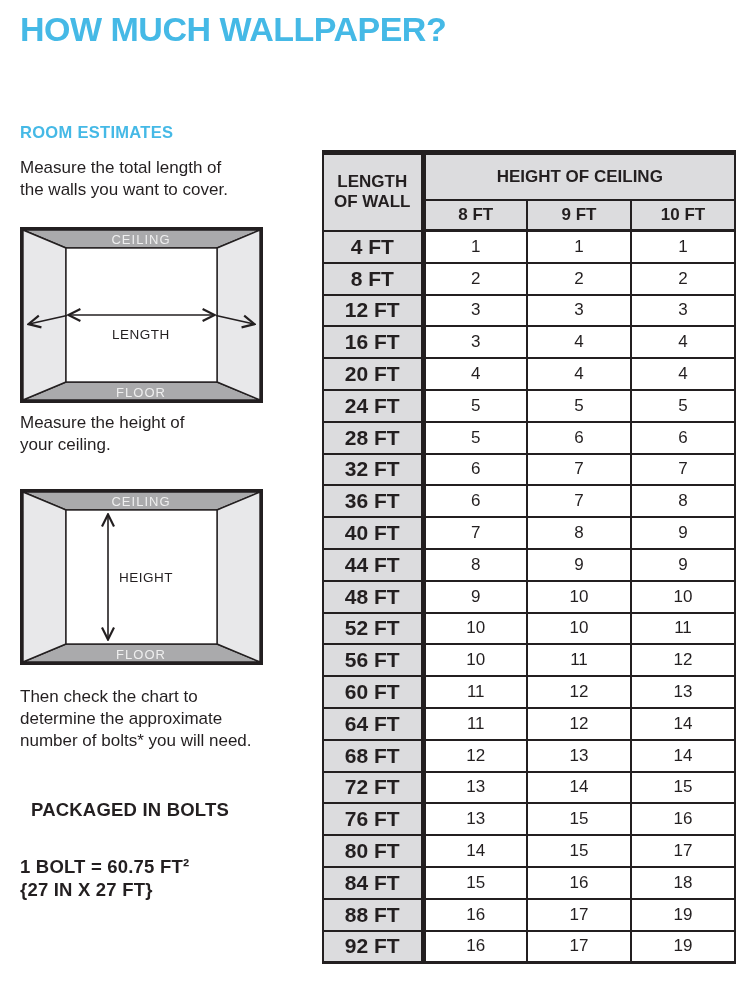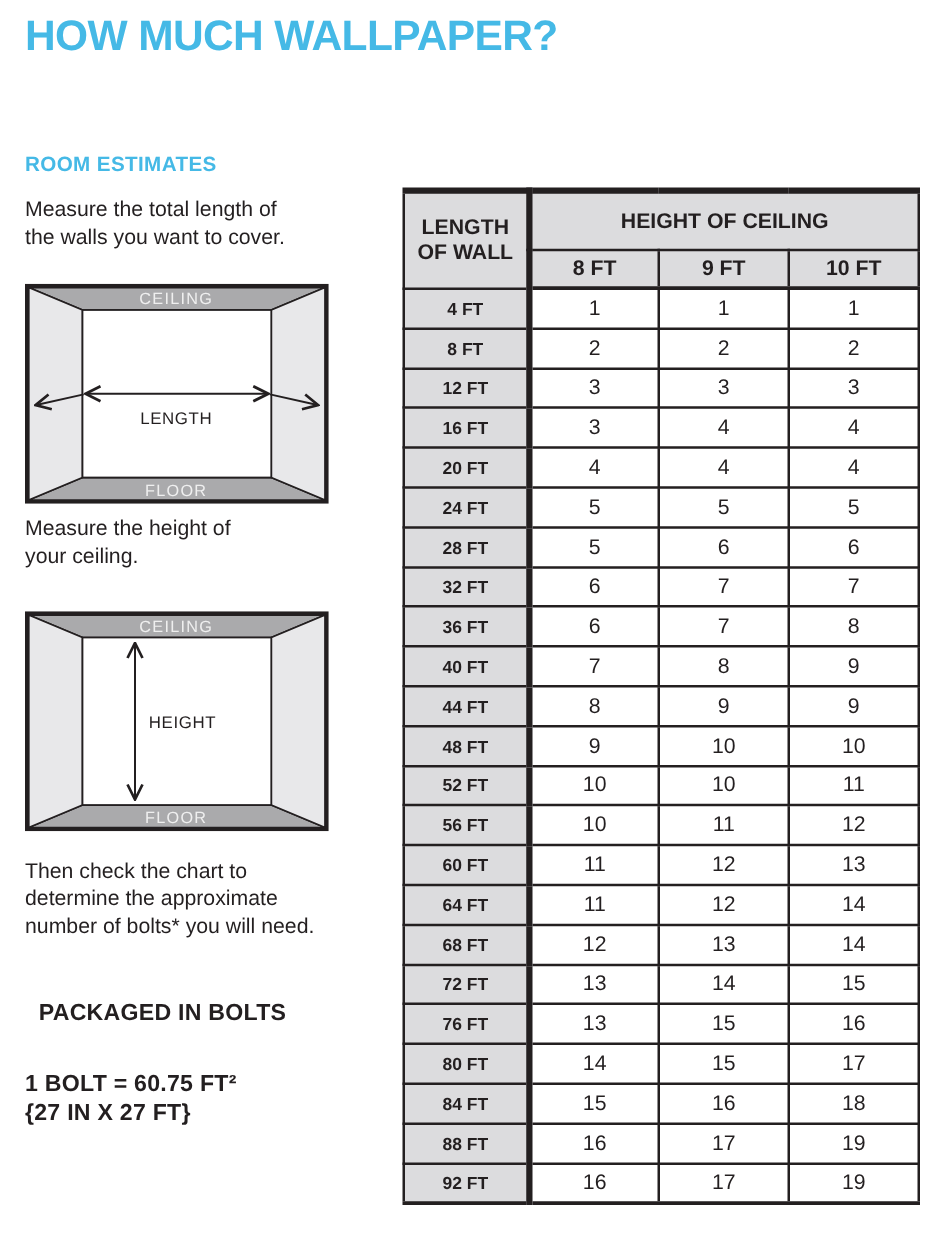--- a/index.html
+++ b/index.html
@@ -51,21 +51,21 @@
   .bolt-table th.corner{
     background:#DCDCDE;font-size:17px;line-height:20px;font-weight:700;
     white-space:pre-line;border-right:5px solid #231F20;
   }
   .bolt-table th.group{background:#DCDCDE;font-size:17px;font-weight:700;height:44px;}
   .bolt-table tr.subrow th{
     background:#DCDCDE;font-size:17px;font-weight:700;height:28px;
     border-bottom:3px solid #231F20;
   }
   .bolt-table tbody th{
-    background:#DCDCDE;font-size:14px;font-weight:700;
+    background:#DCDCDE;font-size:21px;font-weight:700;
     border-right:5px solid #231F20;height:29.8px;
   }
   .bolt-table tbody td{background:#ffffff;font-size:17px;font-weight:400;height:29.8px;}
   .bolt-table tbody tr:last-child th,
   .bolt-table tbody tr:last-child td{border-bottom:3px solid #231F20;}
 </style>
 </head>
 <body>
 
 <div class="page">

